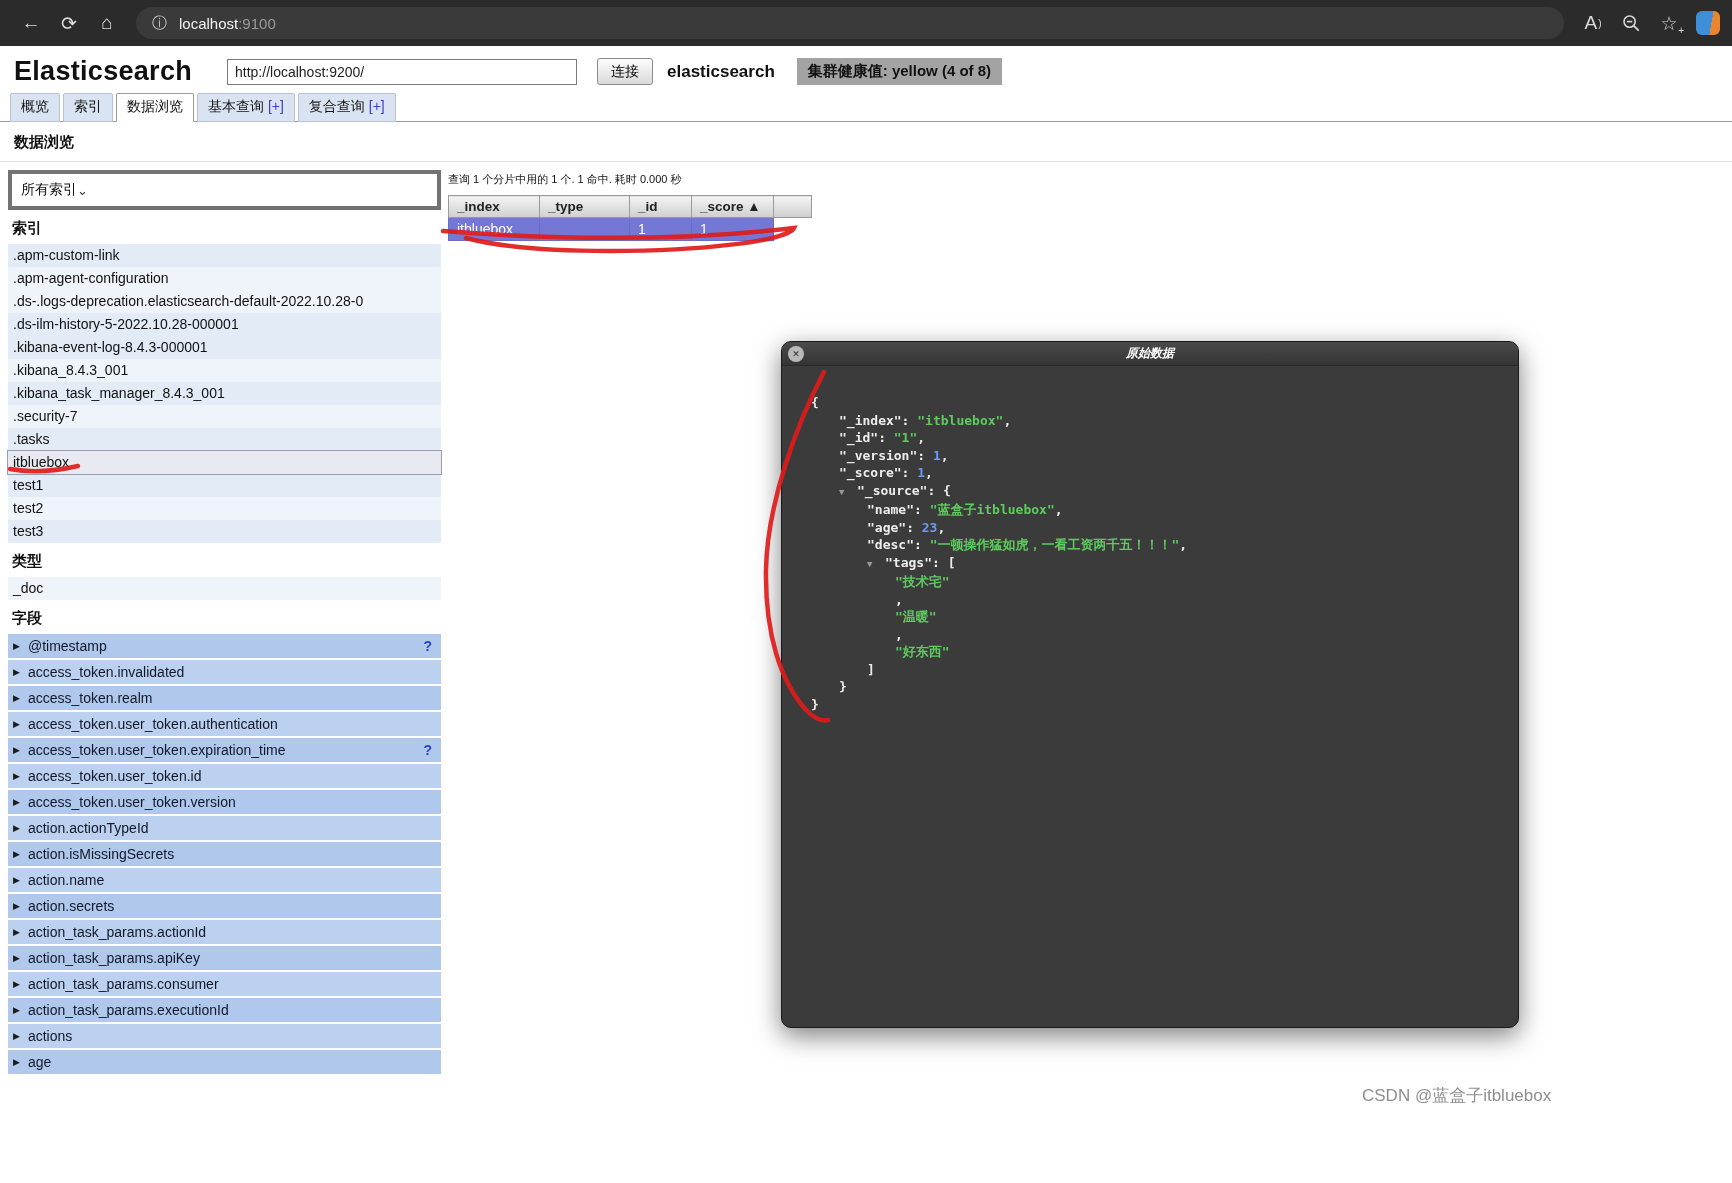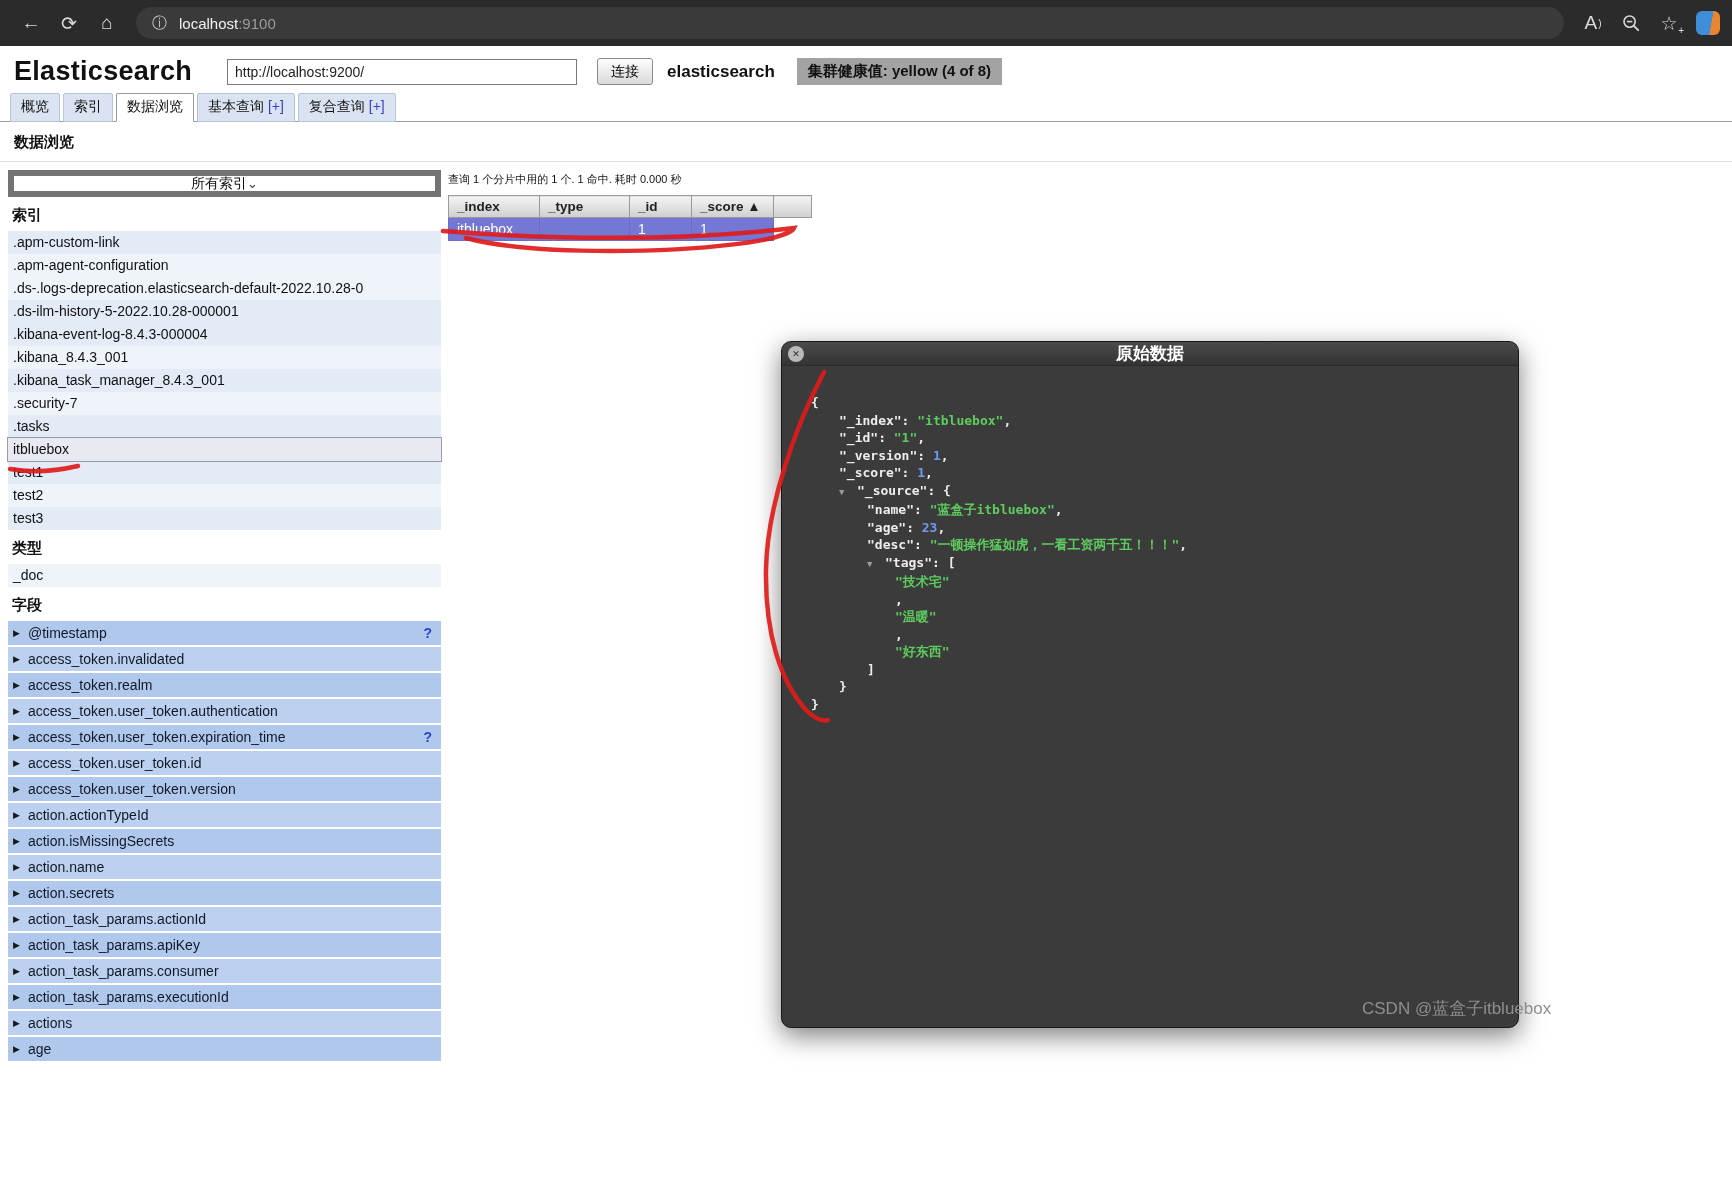--- a/index.html
+++ b/index.html
@@ -42,22 +42,22 @@
   .plus { color:#3d3dcc; }
 
   .page-title-bar { border-bottom:1px solid #e2e2e2; padding:11px 0 9px 14px; }
   .page-title { font-size:15px; font-weight:bold; }
 
   
   .content { display:flex; padding-left:8px; margin-top:8px; }
   .sidebar { width:433px; flex:none; }
   .main { flex:1; padding-left:7px; }
 
-  .index-select { height:27px; border:6px solid #737373; background:#fff; display:flex; align-items:center;
-                  justify-content:center; padding:0 9px; font-size:14px; }
+  .index-select { height:40px; border:4px solid #737373; background:#fff; display:flex; align-items:center;
+                  justify-content:flex-start; padding:0 9px; font-size:14px; }
   .chev { font-size:13px; color:#333; }
   .side-section-title { font-size:15px; font-weight:bold; margin:9px 0 6px 4px; }
   .idx-row { height:23px; line-height:23px; font-size:14px; padding-left:5px; background:#eff4fb;
              white-space:nowrap; overflow:hidden; }
   .idx-row.alt { background:#e2ebf6; }
   .idx-row.selected { background:#e9eaf1; outline:1px solid #9b9bb0; }
   .field-row { height:24px; margin-bottom:2px; background:#b0c8eb; display:flex; align-items:center;
                position:relative; font-size:14px; color:#101828; padding-left:5px; white-space:nowrap; }
   .field-row.alt { background:#bcd1ef; }
   .tri { font-size:9px; margin-right:8px; color:#1a1a1a; }
@@ -72,36 +72,36 @@
   .result-row { background:#7577d4; }
   .result-row td { font-size:14px; padding:3px 8px; color:#fff; height:23px; border:1px solid #6b6dc4; }
   .result-row td.extra { background:#fff; border:none; }
 
   
   .modal { position:absolute; left:781px; top:341px; width:738px; height:687px; background:#3b3b3b;
            border:1px solid #191919; border-radius:10px; box-shadow:0 8px 26px rgba(0,0,0,.5); }
   .modal-titlebar { height:24px; background:linear-gradient(#4a4a4a,#343434); border-bottom:1px solid #2a2a2a;
                     border-radius:9px 9px 0 0; display:flex; align-items:center; justify-content:center;
                     position:relative; }
-  .modal-title { color:#ffffff; font-size:17px; font-weight:bold; }
+  .modal-title { color:#ffffff; font-size:12px; font-weight:bold;font-style:italic; }
   .modal-close { position:absolute; left:6px; top:4px; width:16px; height:16px; border-radius:50%;
                  background:#b9b9b9; color:#2d2d2d; font-size:9px; font-weight:bold; display:flex;
                  align-items:center; justify-content:center; }
   .json-view { padding-top:28px; font-family:"DejaVu Sans Mono",monospace; font-size:13px; font-weight:bold;
                line-height:17.5px; }
   .jline { white-space:pre; }
   .jarrow { display:inline-block; width:18px; color:#9a9a9a; font-size:9px; }
   .j-pl  { color:#ededed; }
   .j-str { color:#5ecb5e; }
   .j-num { color:#6e9bf0; }
 
   
   .annotations { position:absolute; left:0; top:0; pointer-events:none; }
   .annotations path { fill:none; stroke-width:4.5; stroke-linecap:round; opacity:.92; }
-  .watermark { position:absolute; left:1362px; top:997px; font-size:17px; color:#8e8e8e; }
+  .watermark { position:absolute; left:1362px; top:1084px; font-size:17px; color:#8e8e8e; }
 </style>
 </head>
 <body>
 
 <div class="browser-bar">
   <div class="nav-icon">←</div>
   <div class="nav-icon">⟳</div>
   <div class="nav-icon">⌂</div>
   <div class="url-pill">
     <span class="info-icon">ⓘ</span>
@@ -144,21 +144,21 @@
     <div class="index-select">
       <span>所有索引</span>
       <span class="chev">⌄</span>
     </div>
     <div class="side-section-title">索引</div>
     <div>
         <div class="idx-row alt">.apm-custom-link</div>
         <div class="idx-row">.apm-agent-configuration</div>
         <div class="idx-row">.ds-.logs-deprecation.elasticsearch-default-2022.10.28-0</div>
         <div class="idx-row alt">.ds-ilm-history-5-2022.10.28-000001</div>
-        <div class="idx-row alt">.kibana-event-log-8.4.3-000004</div>
+        <div class="idx-row alt">.kibana-event-log-8.4.3-000001</div>
         <div class="idx-row">.kibana_8.4.3_001</div>
         <div class="idx-row alt">.kibana_task_manager_8.4.3_001</div>
         <div class="idx-row">.security-7</div>
         <div class="idx-row alt">.tasks</div>
         <div class="idx-row selected">itbluebox</div>
         <div class="idx-row alt">test1</div>
         <div class="idx-row">test2</div>
         <div class="idx-row alt">test3</div>
       </div>
     <div class="side-section-title">类型</div>

